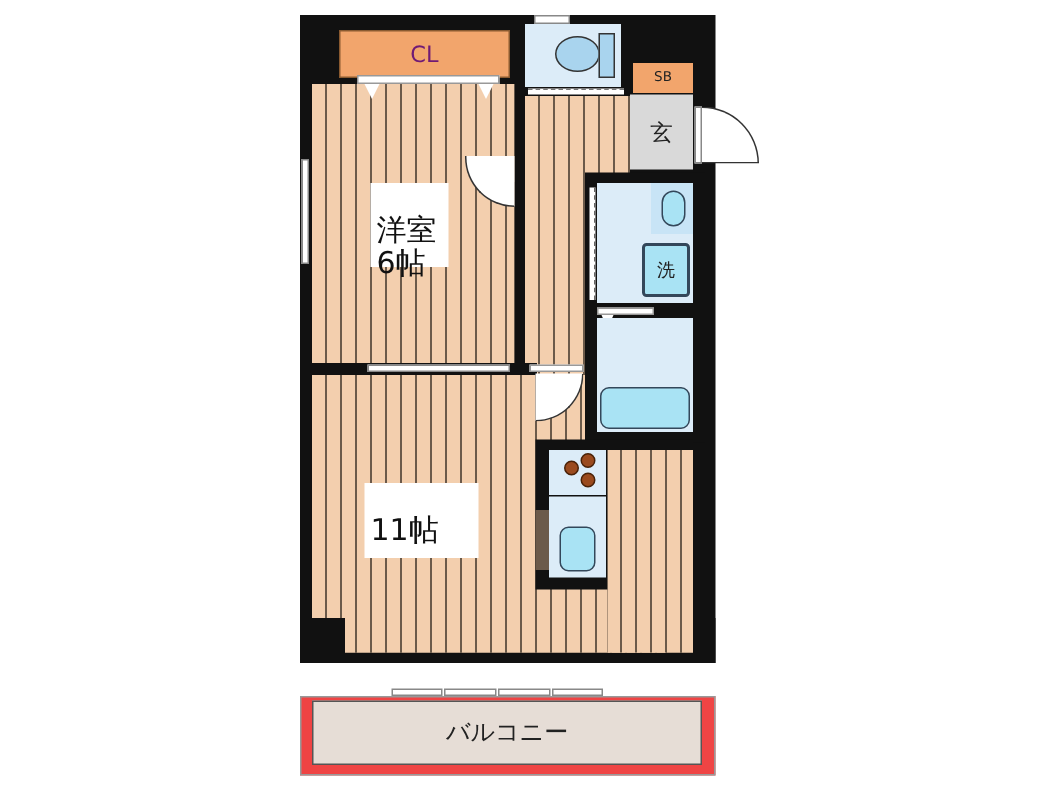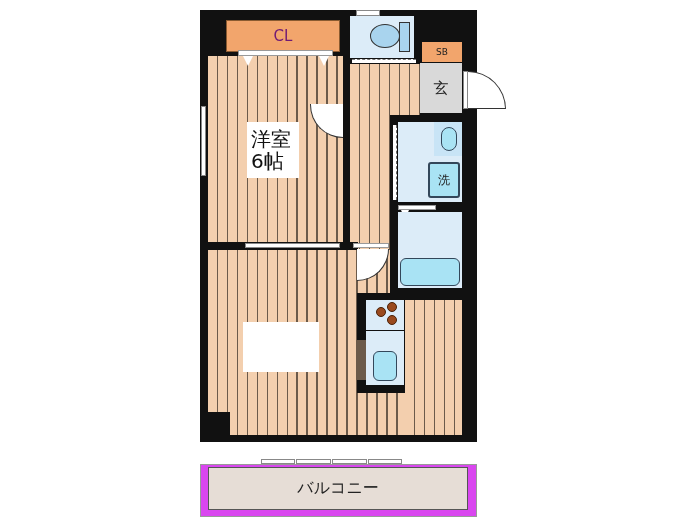--- a/index.html
+++ b/index.html
@@ -6,21 +6,21 @@
   body { width:700px; height:525px; position:relative; overflow:hidden; font-family:"DejaVu Sans", sans-serif; }
   .abs { position:absolute; box-sizing:border-box; }
   .wall { position:absolute; background:#111; }
   .floor {
     position:absolute;
     background-color:#f3cfae;
     background-image: repeating-linear-gradient(90deg, #f3cfae 0px, #f3cfae 8.5px, #6b5a4a 8.5px, #6b5a4a 10px);
   }
   .wet { position:absolute; background:#dcecf8; }
   .fixture { position:absolute; background:#a9e3f4; border:1.5px solid #33475a; border-radius:6px; box-sizing:border-box; }
-  .label-box { position:absolute; background:#fff; color:#111; line-height:1.12; padding:6px 4px; box-sizing:border-box; }
+  .label-box { position:absolute; background:#fff; color:#111; line-height:1.12; padding:20px 4px; box-sizing:border-box; }
   .window { position:absolute; background:#fff; border:1px solid #888; box-sizing:border-box; }
   .door-arc { position:absolute; background:#fff; border:1.5px solid #333; box-sizing:border-box; }
 </style>
 </head>
 <body>
 
 <div class="wall" style="left:200px;top:10px;width:277px;height:432px;"></div>
 
 <div class="floor" style="left:208px;top:56px;width:135px;height:186px;"></div>
 
@@ -81,29 +81,30 @@
 <div class="floor" style="left:405px;top:300px;width:57px;height:135px;"></div>
 <div class="wet" style="left:366px;top:300px;width:38px;height:30px;"></div>
 <div class="abs" style="left:376px;top:307px;width:10px;height:10px;border-radius:50%;background:#9a4a1e;border:1px solid #4a2208;"></div>
 <div class="abs" style="left:387px;top:302px;width:10px;height:10px;border-radius:50%;background:#9a4a1e;border:1px solid #4a2208;"></div>
 <div class="abs" style="left:387px;top:315px;width:10px;height:10px;border-radius:50%;background:#9a4a1e;border:1px solid #4a2208;"></div>
 <div class="wet" style="left:366px;top:331px;width:38px;height:54px;"></div>
 <div class="fixture" style="left:373px;top:351px;width:24px;height:30px;"></div>
 <div class="wall" style="left:357px;top:340px;width:9px;height:40px;background:#6b5a4a;"></div>
 
 <div class="label-box" style="left:243px;top:322px;width:76px;height:50px;font-size:20px;">
+  <div>11帖</div>
 </div>
 
 <div class="label-box" style="left:247px;top:122px;width:52px;height:56px;font-size:20px;">
   <div>洋室</div>
   <div>6帖</div>
 </div>
 
 <div class="window" style="left:261px;top:459px;width:34px;height:5px;"></div>
 <div class="window" style="left:296px;top:459px;width:35px;height:5px;"></div>
 <div class="window" style="left:332px;top:459px;width:35px;height:5px;"></div>
 <div class="window" style="left:368px;top:459px;width:34px;height:5px;"></div>
 
-<div class="abs" style="left:200px;top:464px;width:277px;height:53px;background:#d946ef;border:1px solid #999;">
+<div class="abs" style="left:200px;top:464px;width:277px;height:53px;background:#ef4444;border:1px solid #999;">
   <div class="abs" style="left:7px;top:2px;width:260px;height:43px;background:#e6ddd6;border:1px solid #555;display:flex;align-items:center;justify-content:center;font-size:16px;color:#222;">
     <span>バルコニー</span>
   </div>
 </div>
 
 </body></html>

